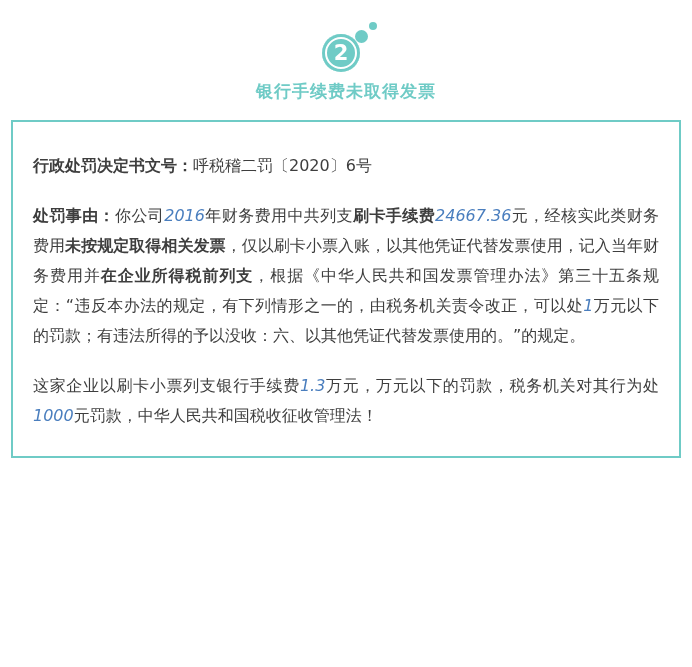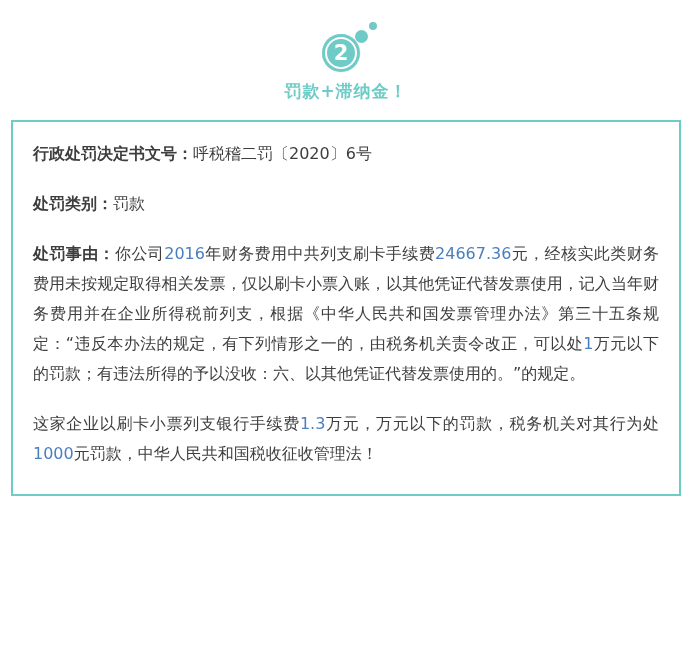--- a/index.html
+++ b/index.html
@@ -81,50 +81,49 @@
   .title-line { display: block; }
 
   
   .doc-box {
     margin: 15px 11px 0;
     border: 2px solid var(--teal);
     background: #ffffff;
     padding: 17px 20px 5px;
   }
   .doc-para {
-    margin: 0 0 20px;
+    margin: 12px 0 20px;
     font-size: 16px;
     line-height: 30px;
     color: var(--text-dark);
     text-align: justify;
   }
   .run-label { font-weight: bold; }
-  .run-bold  { font-weight: normal; }
-  .run-blue  { color: var(--num-blue); }
+  .run-bold  { font-weight: bold; }
+  .run-blue  { color: var(--num-blue); font-style: italic; }
 </style>
 </head>
 <body>
 
 <div class="page">
 
   <header class="header">
     <div class="step-badge">
       <div class="step-circle">
         <span class="step-num">2</span>
       </div>
       <span class="dot dot-medium"></span>
       <span class="dot dot-small"></span>
     </div>
     <h1 class="title">
-      <span class="title-line">罚款+滞纳金！</span>
+      <span class="title-line">银行手续费未取得发票</span>
     </h1>
   </header>
 
   <section class="doc-box">
     <div>
         <p class="doc-para"><span class="run-label">行政处罚决定书文号：</span><span class="run-normal">呼税稽二罚〔2020〕6号</span></p>
-        <p class="doc-para"><span class="run-label">处罚类别：</span><span class="run-normal">罚款</span></p>
         <p class="doc-para"><span class="run-label">处罚事由：</span><span class="run-normal">你公司</span><span class="run-blue">2016</span><span class="run-normal">年财务费用中共列支</span><span class="run-bold">刷卡手续费</span><span class="run-blue">24667.36</span><span class="run-normal">元，经核实此类财务费用</span><span class="run-bold">未按规定取得相关发票</span><span class="run-normal">，仅以刷卡小票入账，以其他凭证代替发票使用，记入当年财务费用并</span><span class="run-bold">在企业所得税前列支</span><span class="run-normal">，根据《中华人民共和国发票管理办法》第三十五条规定：“违反本办法的规定，有下列情形之一的，由税务机关责令改正，可以处</span><span class="run-blue">1</span><span class="run-normal">万元以下的罚款；有违法所得的予以没收：六、以其他凭证代替发票使用的。”的规定。</span></p>
         <p class="doc-para"><span class="run-normal">这家企业以刷卡小票列支银行手续费</span><span class="run-blue">1.3</span><span class="run-normal">万元，万元以下的罚款，税务机关对其行为处</span><span class="run-blue">1000</span><span class="run-normal">元罚款，中华人民共和国税收征收管理法！</span></p>
       </div>
   </section>
 
 </div>
 
 </body></html>

